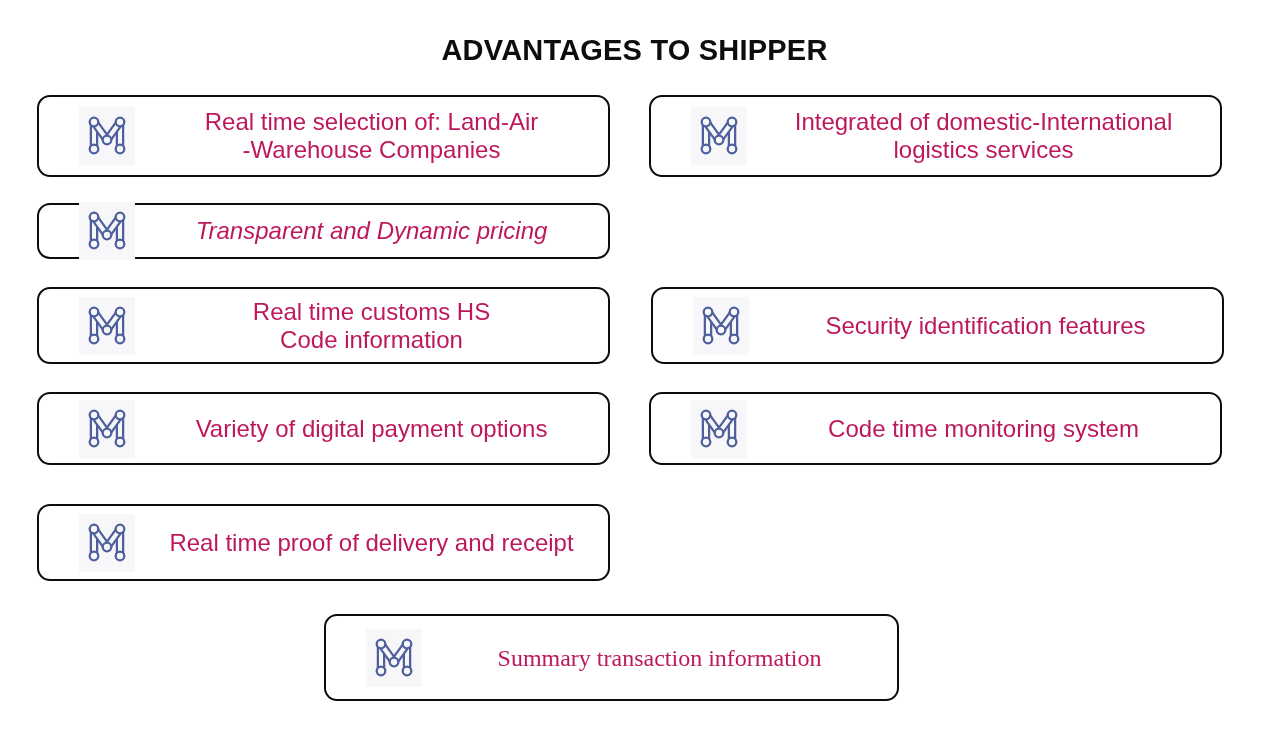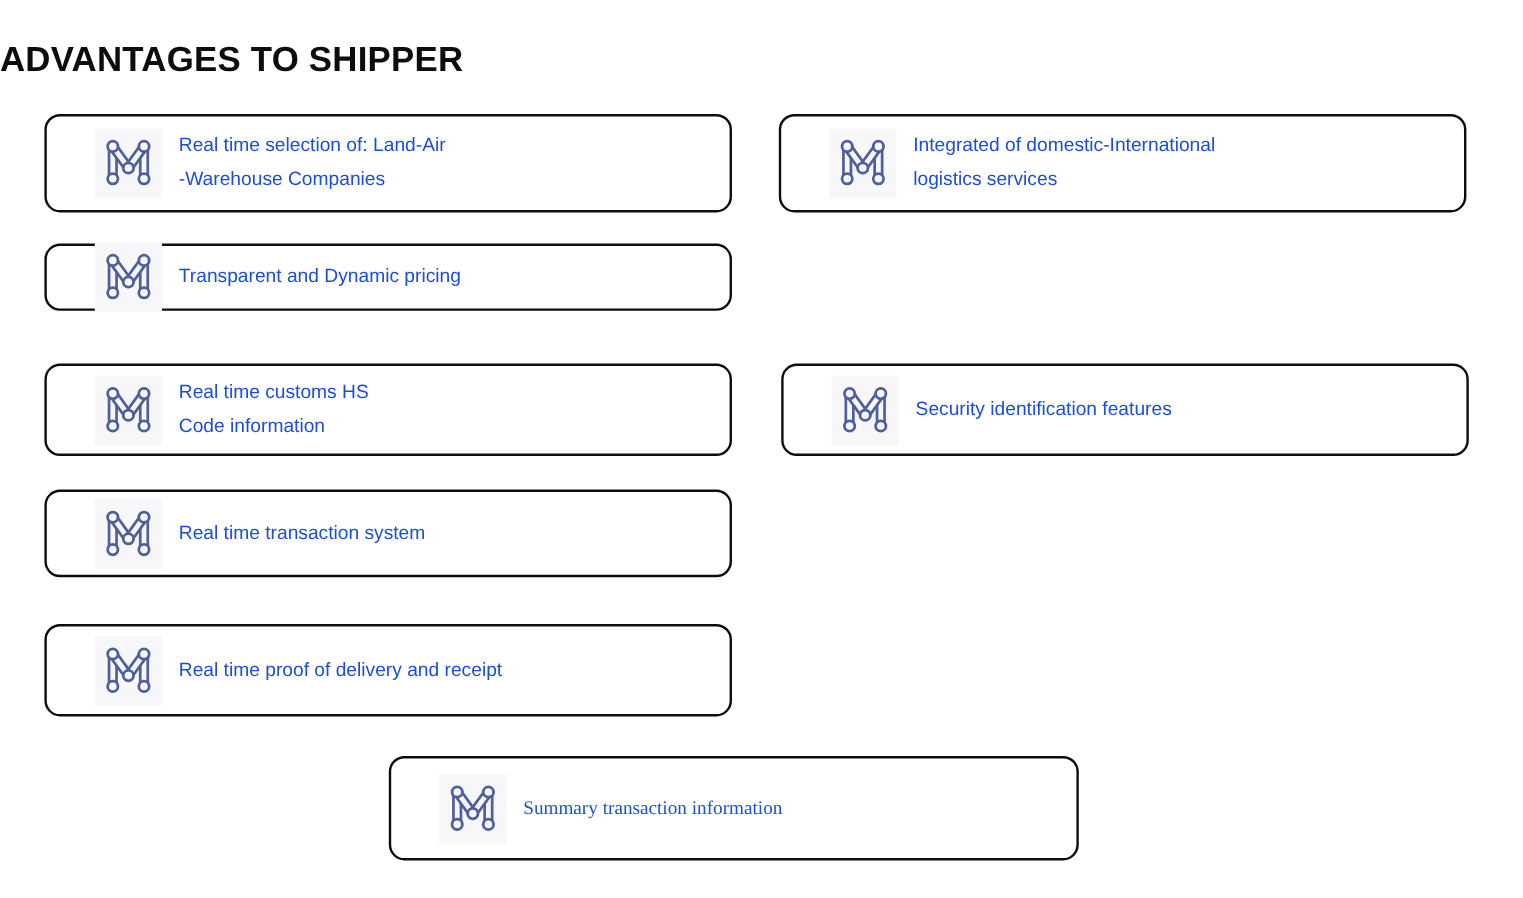--- a/index.html
+++ b/index.html
@@ -2,32 +2,33 @@
 <html><head>
 <meta charset="utf-8">
 <style>
   * { margin: 0; padding: 0; box-sizing: border-box; }
   html, body { width: 1269px; height: 748px; background: #ffffff; overflow: hidden; }
   body { font-family: "Liberation Sans", sans-serif; color: #1b1b1b; }
 
   .page-title {
     margin-top: 33px;
     margin-bottom: 28px;
+    text-align: center;
     font-size: 29px;
     line-height: 34px;
     font-weight: bold;
     color: #0d0d0d;
     letter-spacing: 0.2px;
   }
 
   .rows { padding-left: 37px; }
 
   .row { display: flex; gap: 39px; }
   .row-1 { height: 82px; margin-bottom: 26px; }
-  .row-2 { height: 56px; margin-bottom: 44px; }
+  .row-2 { height: 56px; margin-bottom: 28px; font-style: italic; }
   .row-3 { height: 77px; margin-bottom: 28px; gap: 41px; }
   .row-4 { height: 73px; margin-bottom: 39px; }
   .row-5 { height: 77px; margin-bottom: 33px; }
   .row-bottom { height: 87px; }
   .row-bottom .card { margin-left: 287px; flex: 0 0 575px; font-family: Liberation Serif, serif; }
 
   .card {
     flex: 0 0 573px;
     height: 100%;
     border: 2px solid #0d0d0d;
@@ -43,24 +44,25 @@
     margin-left: 40px;
     background: #f7f7fa;
     display: flex;
     align-items: center;
     justify-content: center;
   }
   .logo svg { width: 48px; height: 48px; display: block; }
 
   .card-text {
     flex: 1;
-    font-size: 16px;
+    text-align: center;
+    font-size: 24px;
     line-height: 28px;
     white-space: pre-line;
-    color: #1d4ed8;
+    color: #be185d;
     padding: 0 14px;
   }
 </style>
 </head>
 <body>
 
 <svg width="0" height="0" style="position:absolute" aria-hidden="true">
   <defs>
     <g id="mlogo">
 
@@ -141,21 +143,29 @@
     </div>
   </div>
 
   <div class="row row-4">
     <div class="card">
       <span class="logo">
           <svg viewBox="0 0 48 48">
             <use href="#mlogo"></use>
           </svg>
         </span>
-      <div class="card-text">Real time transaction system</div>
+      <div class="card-text">Variety of digital payment options</div>
+    </div>
+    <div class="card">
+      <span class="logo">
+          <svg viewBox="0 0 48 48">
+            <use href="#mlogo"></use>
+          </svg>
+        </span>
+      <div class="card-text">Code time monitoring system</div>
     </div>
   </div>
 
   <div class="row row-5">
     <div class="card">
       <span class="logo">
           <svg viewBox="0 0 48 48">
             <use href="#mlogo"></use>
           </svg>
         </span>

